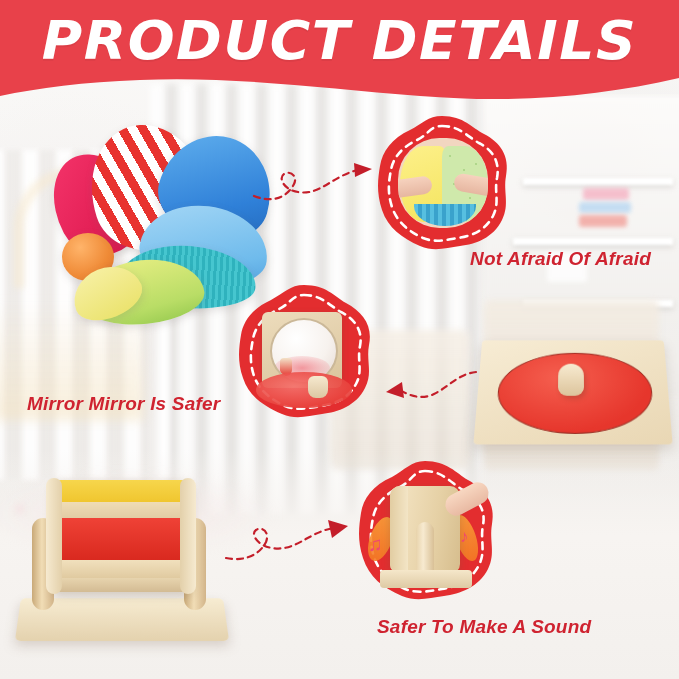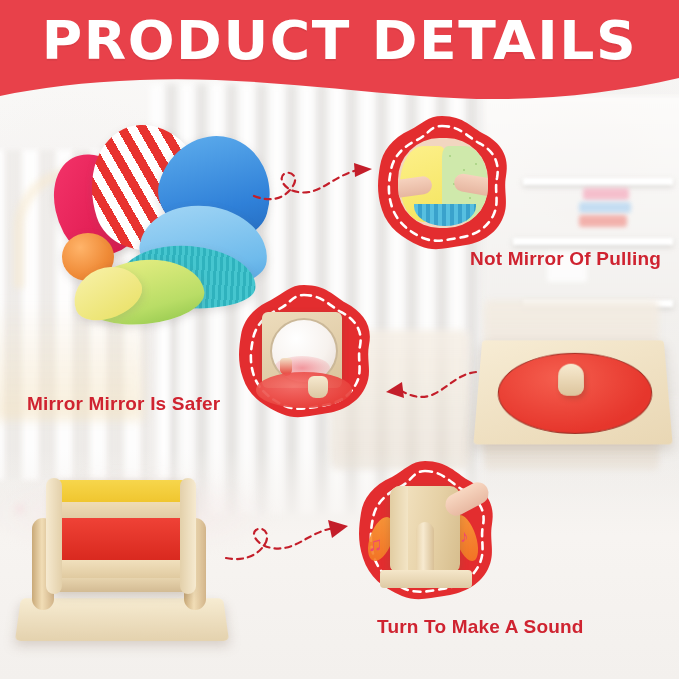--- a/index.html
+++ b/index.html
@@ -1,21 +1,21 @@
 <!DOCTYPE html>
 <html><head>
 <meta charset="utf-8">
 <style>
   html,body{margin:0;padding:0;}
   body{
     width:679px;height:679px;overflow:hidden;
     font-family:"Liberation Sans", sans-serif;
     background:#f4f2f0;
   }
-  #stage{position:relative;width:679px;height:679px;overflow:hidden;background:#f6f4f2;}
+  #stage{position:relative;width:679px;height:679px;overflow:hidden;background:#f6f4f2;font-style:italic;}
 
   
   .bg-base{position:absolute;inset:0;
     background:
       radial-gradient(ellipse 300px 260px at 86% 30%, #eceae8 0%, rgba(236,234,232,0) 70%),
       radial-gradient(ellipse 260px 300px at 10% 45%, #f3f1ef 0%, rgba(243,241,239,0) 72%),
       linear-gradient(180deg,#fbfaf9 0%,#f3f1ef 48%,#efedea 72%,#f7f5f3 100%);
   }
   
   .curtain{position:absolute;top:84px;left:150px;width:330px;height:430px;
@@ -184,21 +184,21 @@
       <div style="position:absolute;left:16px;top:66px;width:62px;height:22px;border-radius:0 0 50% 50%/0 0 90% 90%;
                   background:repeating-linear-gradient(90deg,#57bfe0 0 4px,#3aa2cc 4px 8px);"></div>
 
       <div style="position:absolute;left:-8px;top:40px;width:42px;height:18px;border-radius:10px;
                   background:linear-gradient(180deg,#f6d2be,#e6b6a0);transform:rotate(-8deg);"></div>
 
       <div style="position:absolute;left:56px;top:38px;width:44px;height:18px;border-radius:10px;
                   background:linear-gradient(180deg,#f6d2be,#e6b6a0);transform:rotate(10deg);"></div>
     </div>
   </div>
-  <div class="caption" style="left:470px;top:248px;">Not Mirror Of Pulling</div>
+  <div class="caption" style="left:470px;top:248px;">Not Afraid Of Afraid</div>
 
   <div class="callout" style="left:232px;top:282px;width:144px;height:140px;">
     <svg viewBox="0 0 144 140" aria-hidden="true">
       <path d="M72,3 C94,3 102,14 114,21 C131,30 141,44 137,63 C134,79 141,91 133,106
                C124,124 106,130 90,132 C76,134 64,138 50,132 C31,124 17,114 11,96
                C5,79 7,65 9,53 C11,39 21,26 39,18 C52,11 58,3 72,3 Z" fill="#e32d2f"></path>
       <path d="M72,13 C90,13 98,24 109,30 C123,37 131,49 128,64 C125,78 131,89 124,102
                C116,117 102,122 89,124 C76,126 65,129 53,124 C38,117 27,108 22,94
                C17,79 19,67 21,57 C23,45 32,34 47,27 C58,22 60,13 72,13 Z" fill="none" stroke="#ffffff" stroke-width="2.6" stroke-dasharray="7 6" stroke-linecap="round"></path>
     </svg>
@@ -272,21 +272,21 @@
 
     <div style="position:absolute;left:28px;top:112px;width:92px;height:18px;border-radius:4px;
                 background:linear-gradient(180deg,#f5e7ca,#decaa4);"></div>
 
     <div style="position:absolute;left:92px;top:30px;width:46px;height:22px;border-radius:11px;
                 background:linear-gradient(180deg,#f8d8c2,#e8b9a2);transform:rotate(-28deg);"></div>
 
     <div style="position:absolute;left:16px;top:76px;color:#f0486e;font-size:20px;font-weight:bold;line-height:1;">♫</div>
     <div style="position:absolute;left:108px;top:70px;color:#f0486e;font-size:17px;font-weight:bold;line-height:1;">♪</div>
   </div>
-  <div class="caption" style="left:377px;top:616px;">Turn To Make A Sound</div>
+  <div class="caption" style="left:377px;top:616px;">Safer To Make A Sound</div>
 
   <div class="drum">
 
     <div style="position:absolute;left:0;top:126px;width:208px;height:46px;border-radius:5px;
                 background:linear-gradient(180deg,#f7ecd2,#e4d2ae);
                 box-shadow:0 5px 12px rgba(140,120,100,.28);transform:perspective(300px) rotateX(22deg);"></div>
 
     <div style="position:absolute;left:14px;top:48px;width:22px;height:92px;border-radius:11px;
                 background:linear-gradient(90deg,#c9a978,#f1ddb6 45%,#d2b489);"></div>
 

